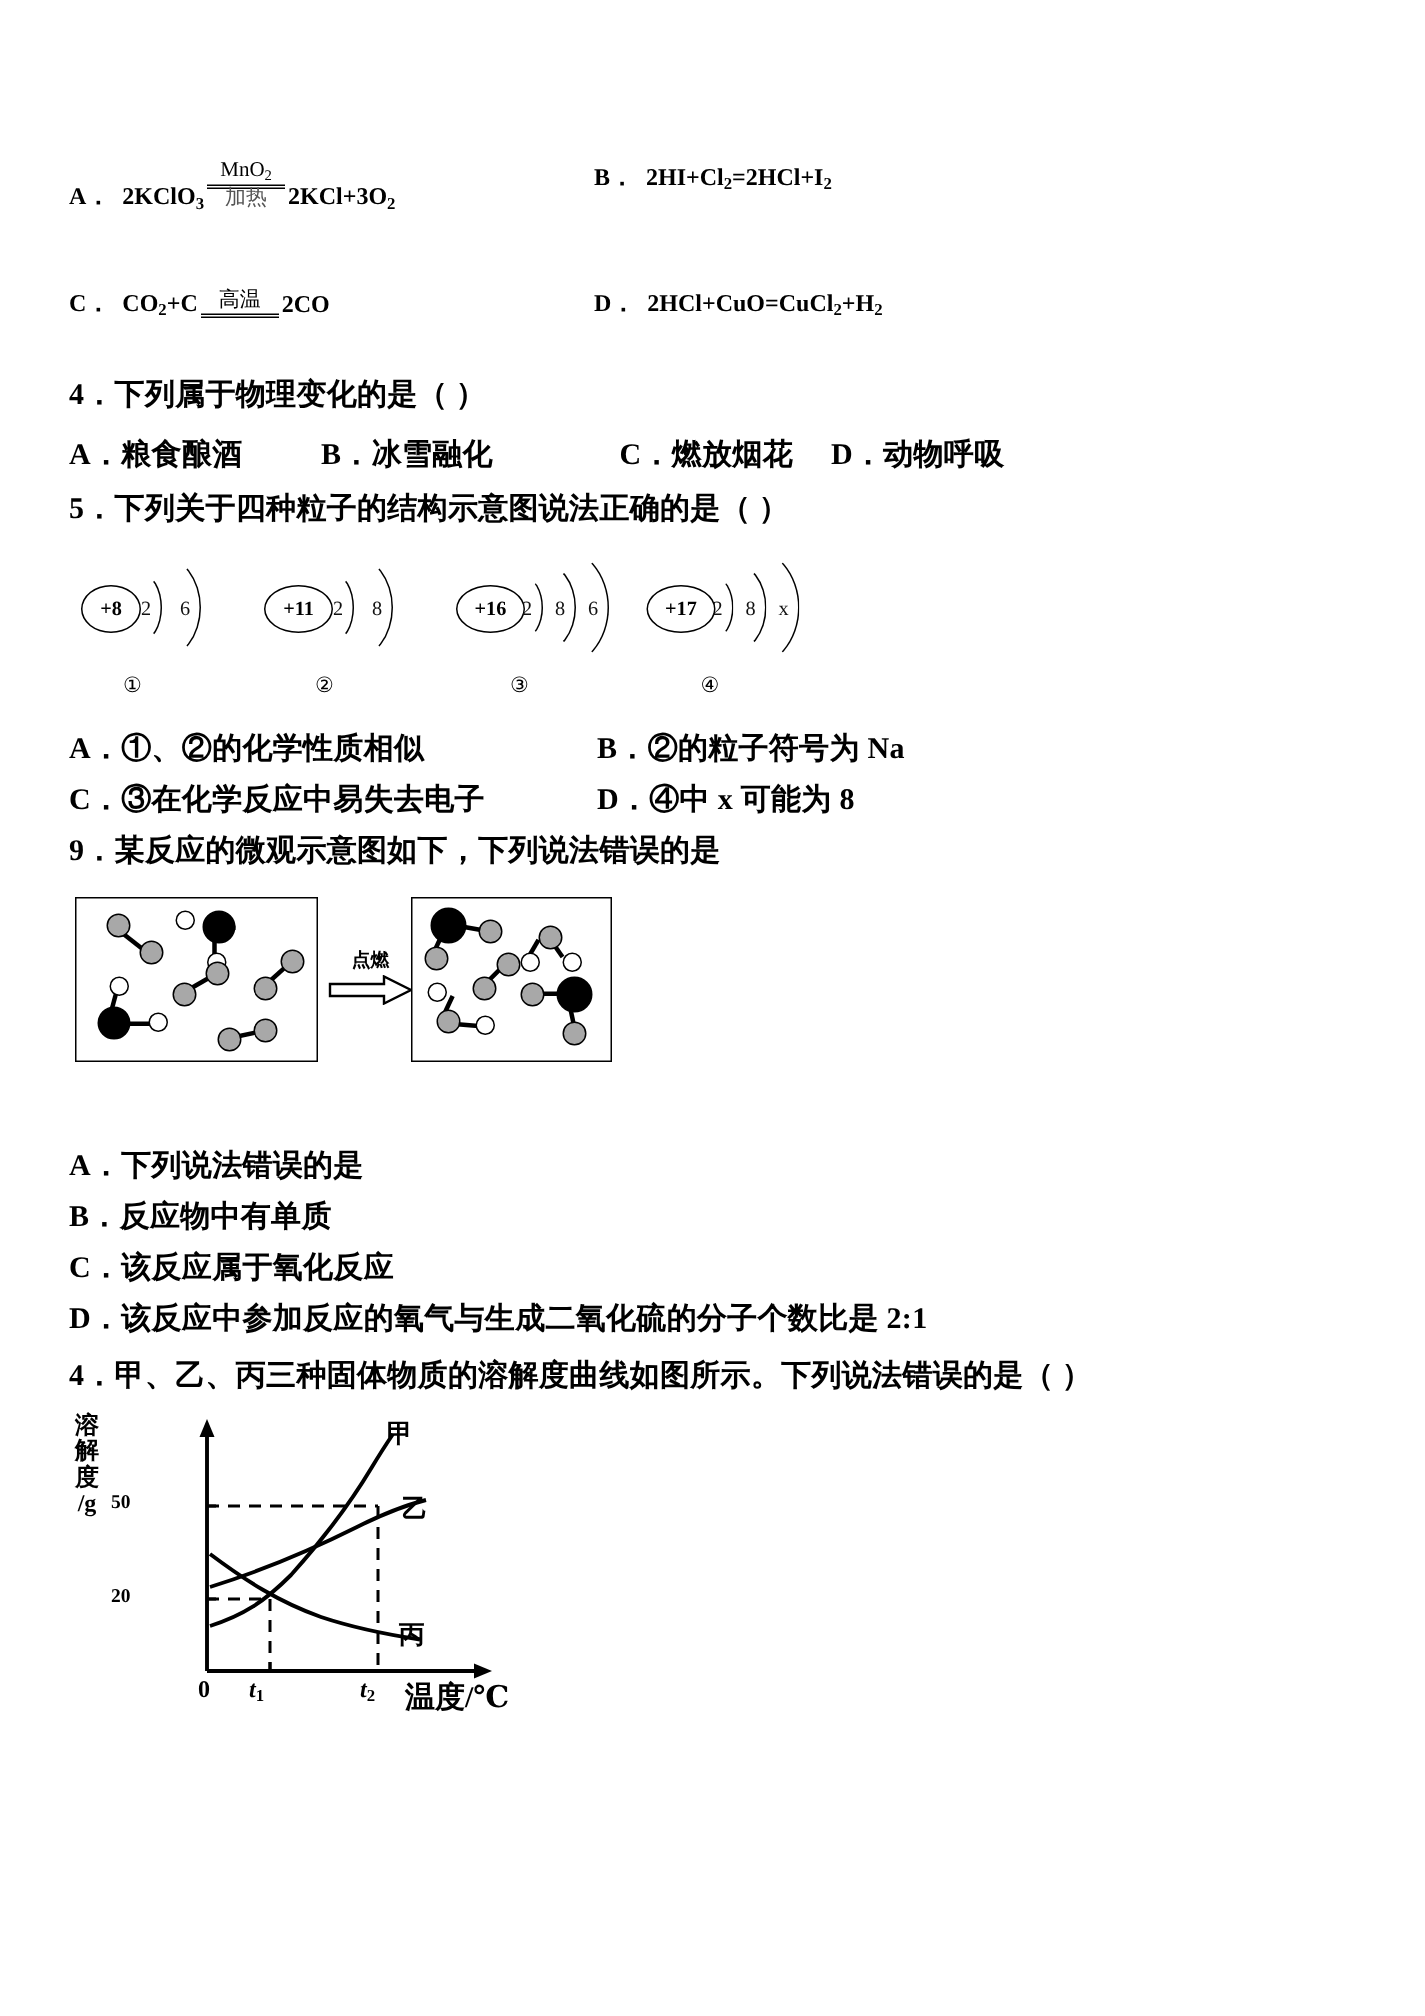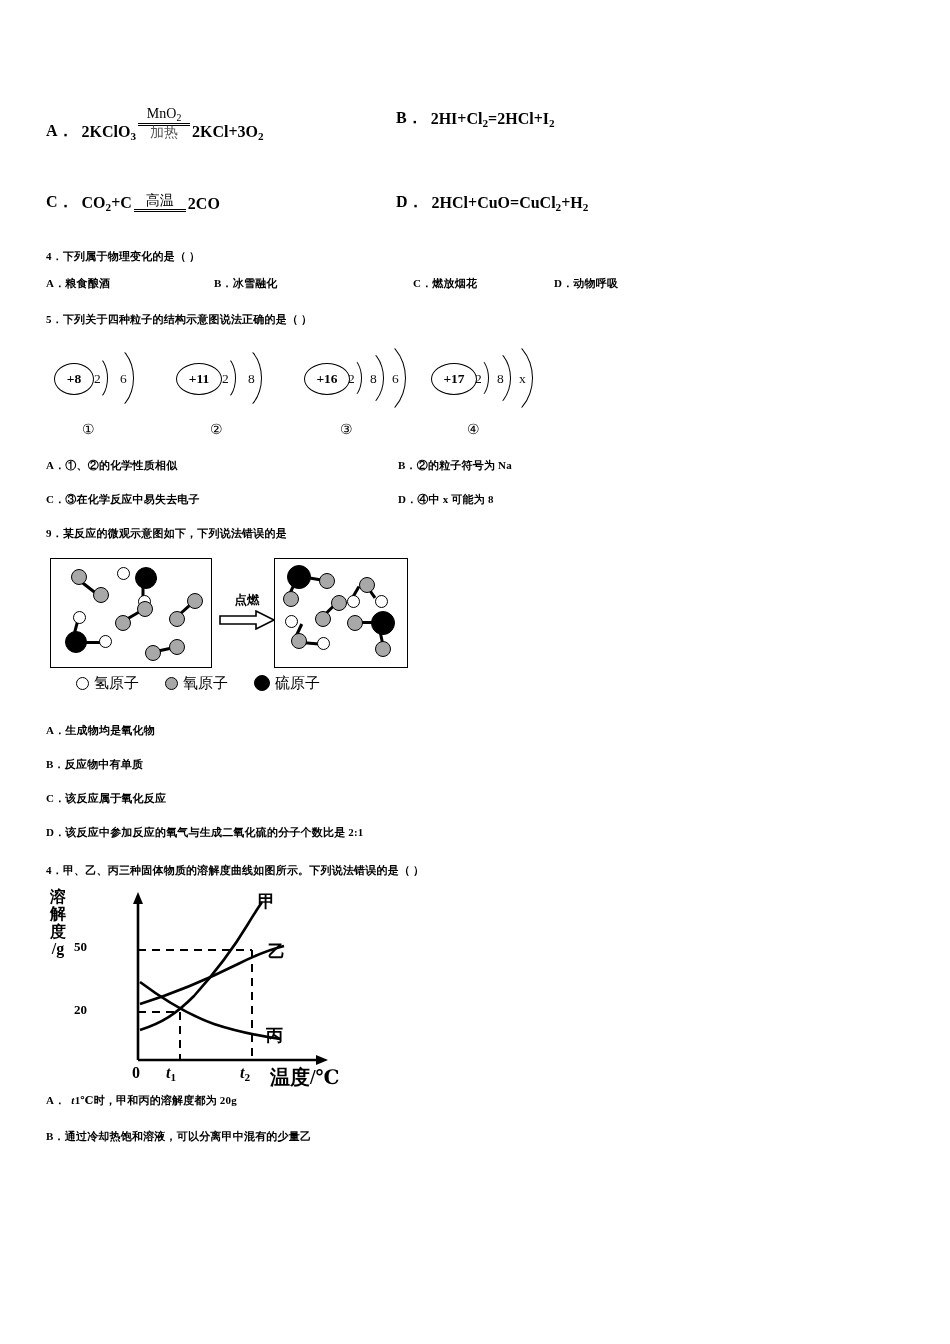--- a/index.html
+++ b/index.html
@@ -23,21 +23,21 @@
   }
   .content {
     position: absolute;
     left: 46px;
     top: 72px;
     width: 660px;
   }
 
   
   .qline {
-    font-size: 11px;
+    font-size: 20px;
     font-weight: bold;
     letter-spacing: 0.2px;
     line-height: 1.5;
     white-space: nowrap;
   }
   .opt-label { font-weight: bold; }
   sub { font-size: 0.7em; vertical-align: -0.28em; }
 
   
   .eq-grid {
@@ -386,38 +386,24 @@
       <div class="mol-atom a-o" style="left:72px; top:56px; width:16px; height:16px;"></div>
       <div class="mol-atom a-o" style="left:100px; top:82px; width:16px; height:16px;"></div>
 
       <div class="bond" style="left:20px; top:78px; width:16px; transform:rotate(-65deg);"></div>
       <div class="bond" style="left:26px; top:82px; width:18px; transform:rotate(5deg);"></div>
       <div class="mol-atom a-o" style="left:16px; top:74px; width:16px; height:16px;"></div>
       <div class="mol-atom a-h" style="left:10px; top:56px; width:13px; height:13px;"></div>
       <div class="mol-atom a-h" style="left:42px; top:78px; width:13px; height:13px;"></div>
     </div>
 
-    <div class="legend" style="left:30px; top:124px;">
-      <span class="item">
-        <span class="dot" style="background:#ffffff;"></span>
-        <span>氢原子</span>
-      </span>
-      <span class="item">
-        <span class="dot" style="background:#a8a8a8;"></span>
-        <span>氧原子</span>
-      </span>
-      <span class="item">
-        <span class="dot" style="background:#000000;width:16px;height:16px;"></span>
-        <span>硫原子</span>
-      </span>
-    </div>
   </div>
 
   <div style="position:relative;height:140px;margin-top:22px;">
-    <span class="qline" style="position:absolute;left:0px;top:0px;"><span>A．</span><span>生成物均是氧化物</span></span>
+    <span class="qline" style="position:absolute;left:0px;top:0px;"><span>A．</span><span>下列说法错误的是</span></span>
     <span class="qline" style="position:absolute;left:0px;top:34px;"><span>B．</span><span>反应物中有单质</span></span>
     <span class="qline" style="position:absolute;left:0px;top:68px;"><span>C．</span><span>该反应属于氧化反应</span></span>
     <span class="qline" style="position:absolute;left:0px;top:102px;"><span>D．</span><span>该反应中参加反应的氧气与生成二氧化硫的分子个数比是 2:1</span></span>
   </div>
 
   <div class="qline" style="margin-top:0px;">4．甲、乙、丙三种固体物质的溶解度曲线如图所示。下列说法错误的是（      ）</div>
 
   <div class="chart-wrap">
 
     <div class="ylabel-vert">
@@ -456,19 +442,15 @@
     <div class="curve-label" style="left:212px; top:6px;">甲</div>
     <div class="curve-label" style="left:222px; top:56px;">乙</div>
     <div class="curve-label" style="left:220px; top:140px;">丙</div>
 
     <div class="xtick" style="left:86px; top:180px;">0</div>
     <div class="xtick" style="left:120px; top:180px;"><i>t</i><sub>1</sub></div>
     <div class="xtick" style="left:194px; top:180px;"><i>t</i><sub>2</sub></div>
     <div class="axis-title" style="left:224px; top:180px;">温度/℃</div>
   </div>
 
-  <div style="position:relative;height:80px;margin-top:8px;">
-    <span class="qline" style="position:absolute;left:0px;top:0px;"><span>A．</span><span style="display:inline-block;width:6px;"></span><i>t</i><span>1℃时，甲和丙的溶解度都为 20g</span></span>
-    <span class="qline" style="position:absolute;left:0px;top:36px;"><span>B．</span><span>通过冷却热饱和溶液，可以分离甲中混有的少量乙</span></span>
-  </div>
 
  </div>
 </div>
 
 </body></html>

